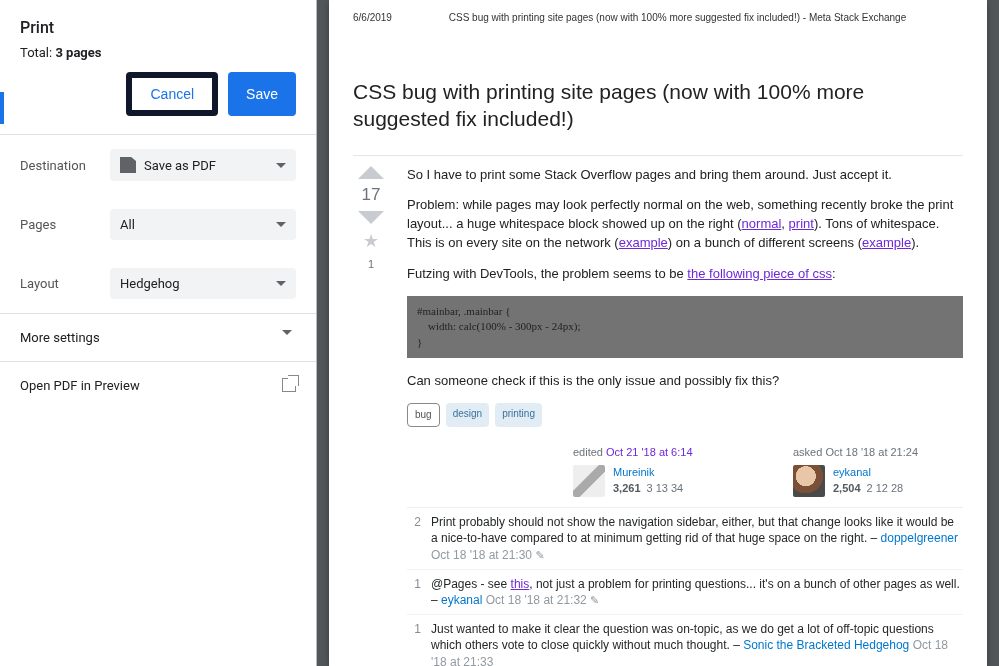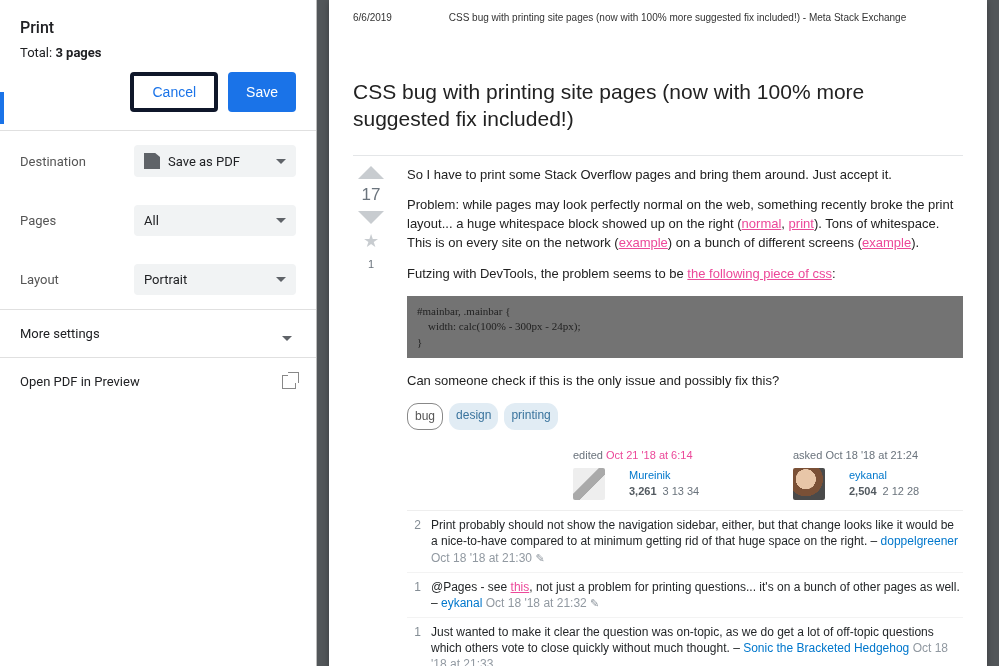--- a/index.html
+++ b/index.html
@@ -14,33 +14,33 @@
     position: relative;
   }
   .sidebar-left-accent {
     position: absolute; left: 0; top: 92px; width: 4px; height: 32px; background: #1a73e8;
   }
   .hdr { padding: 18px 20px 0 20px; }
   .hdr h1 { font-size: 16px; font-weight: 500; margin-bottom: 8px; }
   .total { font-size: 13px; margin-bottom: 12px; }
   .btnrow { display: flex; justify-content: flex-end; gap: 10px; padding: 0 20px 18px 0; }
   .btn { padding: 8px 18px; border-radius: 4px; font-size: 14px; border: none; cursor: pointer; }
-  .btn-cancel { background: #fff; border: 4px solid #0f172a; color: #1a73e8; font-weight: 500; }
+  .btn-cancel { background: #fff; border: 6px solid #0f172a; color: #1a73e8; font-weight: 500; }
   .btn-save { background: #1a73e8; color: #fff; font-weight: 500; }
   .divider { border-top: 1px solid #e0e0e0; }
-  .setting-row { display: flex; align-items: center; padding: 14px 20px; gap: 24px; }
+  .setting-row { display: flex; align-items: center; padding: 14px 20px; }
   .setting-label { width: 90px; color: #555; font-size: 13px; }
   .select {
     flex: 1; display: flex; align-items: center; justify-content: space-between;
     background: #f1f3f4; border-radius: 4px; padding: 8px 10px; cursor: pointer;
   }
   .select-left { display: flex; align-items: center; gap: 8px; }
   .chev-down { width: 0; height: 0; border-left: 5px solid transparent; border-right: 5px solid transparent; border-top: 5px solid #5f6368; }
   .pdf-ic { width: 16px; height: 16px; background: #5f6368; clip-path: polygon(0 0, 70% 0, 100% 25%, 100% 100%, 0 100%); }
-  .more-row, .link-row { display: flex; align-items: flex-end; justify-content: space-between; padding: 16px 20px; cursor: pointer; }
+  .more-row, .link-row { display: flex; align-items: flex-start; justify-content: space-between; padding: 16px 20px; cursor: pointer; }
   .more-row .chev-down { margin-right: 4px; }
   .ext-ic { width: 14px; height: 14px; border: 1.5px solid #888; position: relative; }
   .ext-ic::after { content: ""; position: absolute; width: 10px; height: 10px; border-top: 1.5px solid #888; border-right: 1.5px solid #888; top: -4px; right: -4px; background: #fff; }
   .preview {
     flex: 1; height: 100%; background: #525659; padding: 0 12px; overflow: hidden;
   }
   .page {
     background: #fff; width: 100%; height: 100%; box-shadow: 0 2px 6px rgba(0,0,0,.3);
     padding: 12px 24px 0 24px; font-family: Arial, sans-serif; color: #222;
     overflow: hidden;
@@ -49,29 +49,29 @@
   .ptitle { font-size: 21px; font-weight: 400; line-height: 1.3; margin-bottom: 22px; }
   .qbody { display: flex; gap: 18px; border-top: 1px solid #e4e6e8; padding-top: 10px; }
   .votecol { width: 36px; display: flex; flex-direction: column; align-items: center; gap: 6px; color: #bbb; }
   .tri-up { width: 0; height: 0; border-left: 13px solid transparent; border-right: 13px solid transparent; border-bottom: 13px solid #c8ccd0; }
   .tri-down { width: 0; height: 0; border-left: 13px solid transparent; border-right: 13px solid transparent; border-top: 13px solid #c8ccd0; }
   .votenum { font-size: 17px; color: #6a737c; }
   .star { font-size: 18px; color: #c8ccd0; }
   .favcnt { font-size: 11px; color: #6a737c; }
   .qtext { flex: 1; font-size: 13px; line-height: 1.45; }
   .qtext p { margin-bottom: 12px; }
-  .link { color: #ec4899; text-decoration: underline; cursor: pointer; }
+  .link { color: #6d28d9; text-decoration: underline; cursor: pointer; }
   .code { font-family: Liberation Serif, serif; font-size: 11px; background: #737373; padding: 8px 10px; margin: 6px 0 14px 0; white-space: pre; line-height: 1.4; }
   .tags { display: flex; gap: 6px; margin: 6px 0 18px 0; }
-  .tag { font-size: 12px; padding: 4px 7px; border-radius: 11px; background: #e1ecf4; color: #39739d; }
+  .tag { font-size: 10px; padding: 4px 7px; border-radius: 4px; background: #e1ecf4; color: #39739d; }
   .tag-bug { background: #fff; border: 1px solid #888; color: #555; }
   .ownerrow { display: flex; justify-content: flex-end; gap: 50px; font-size: 11px; margin-bottom: 10px; }
   .ownerbox { width: 170px; }
   .owner-action { color: #6a737c; margin-bottom: 4px; }
-  .owner-main { display: flex; gap: 24px; align-items: flex-start; }
+  .owner-main { display: flex; gap: 8px; align-items: flex-start; }
   .avatar { width: 32px; height: 32px; background: #ddd; border-radius: 2px; flex-shrink: 0; }
   .av1 { background: linear-gradient(135deg,#eee 40%,#aaa 41%,#aaa 60%,#eee 61%); }
   .av2 { background: radial-gradient(circle at 40% 35%, #e8c6a8 0 35%, #7a5036 36% 60%, #4a4a4a 61%); }
   .uname { color: #0077cc; }
   .rep { color: #6a737c; }
   .rep b { color: #535a60; font-weight: 700; margin-right: 6px; }
   .comments { border-top: 1px solid #eee; font-size: 12px; }
   .crow { display: flex; gap: 10px; padding: 6px 0; border-bottom: 1px solid #f3f3f3; }
   .cnum { width: 14px; text-align: right; color: #848d95; flex-shrink: 0; }
   .ctxt { flex: 1; color: #242729; line-height: 1.35; }
@@ -114,21 +114,21 @@
           <span>All</span>
         </div>
       <span class="chev-down"></span>
     </div>
   </div>
 
   <div class="setting-row">
     <div class="setting-label">Layout</div>
     <div class="select">
       <div class="select-left">
-          <span>Portrait</span>
+          <span>Hedgehog</span>
         </div>
       <span class="chev-down"></span>
     </div>
   </div>
 
   <div class="divider"></div>
   <div class="more-row">
     <span>More settings</span>
     <span class="chev-down"></span>
   </div>

